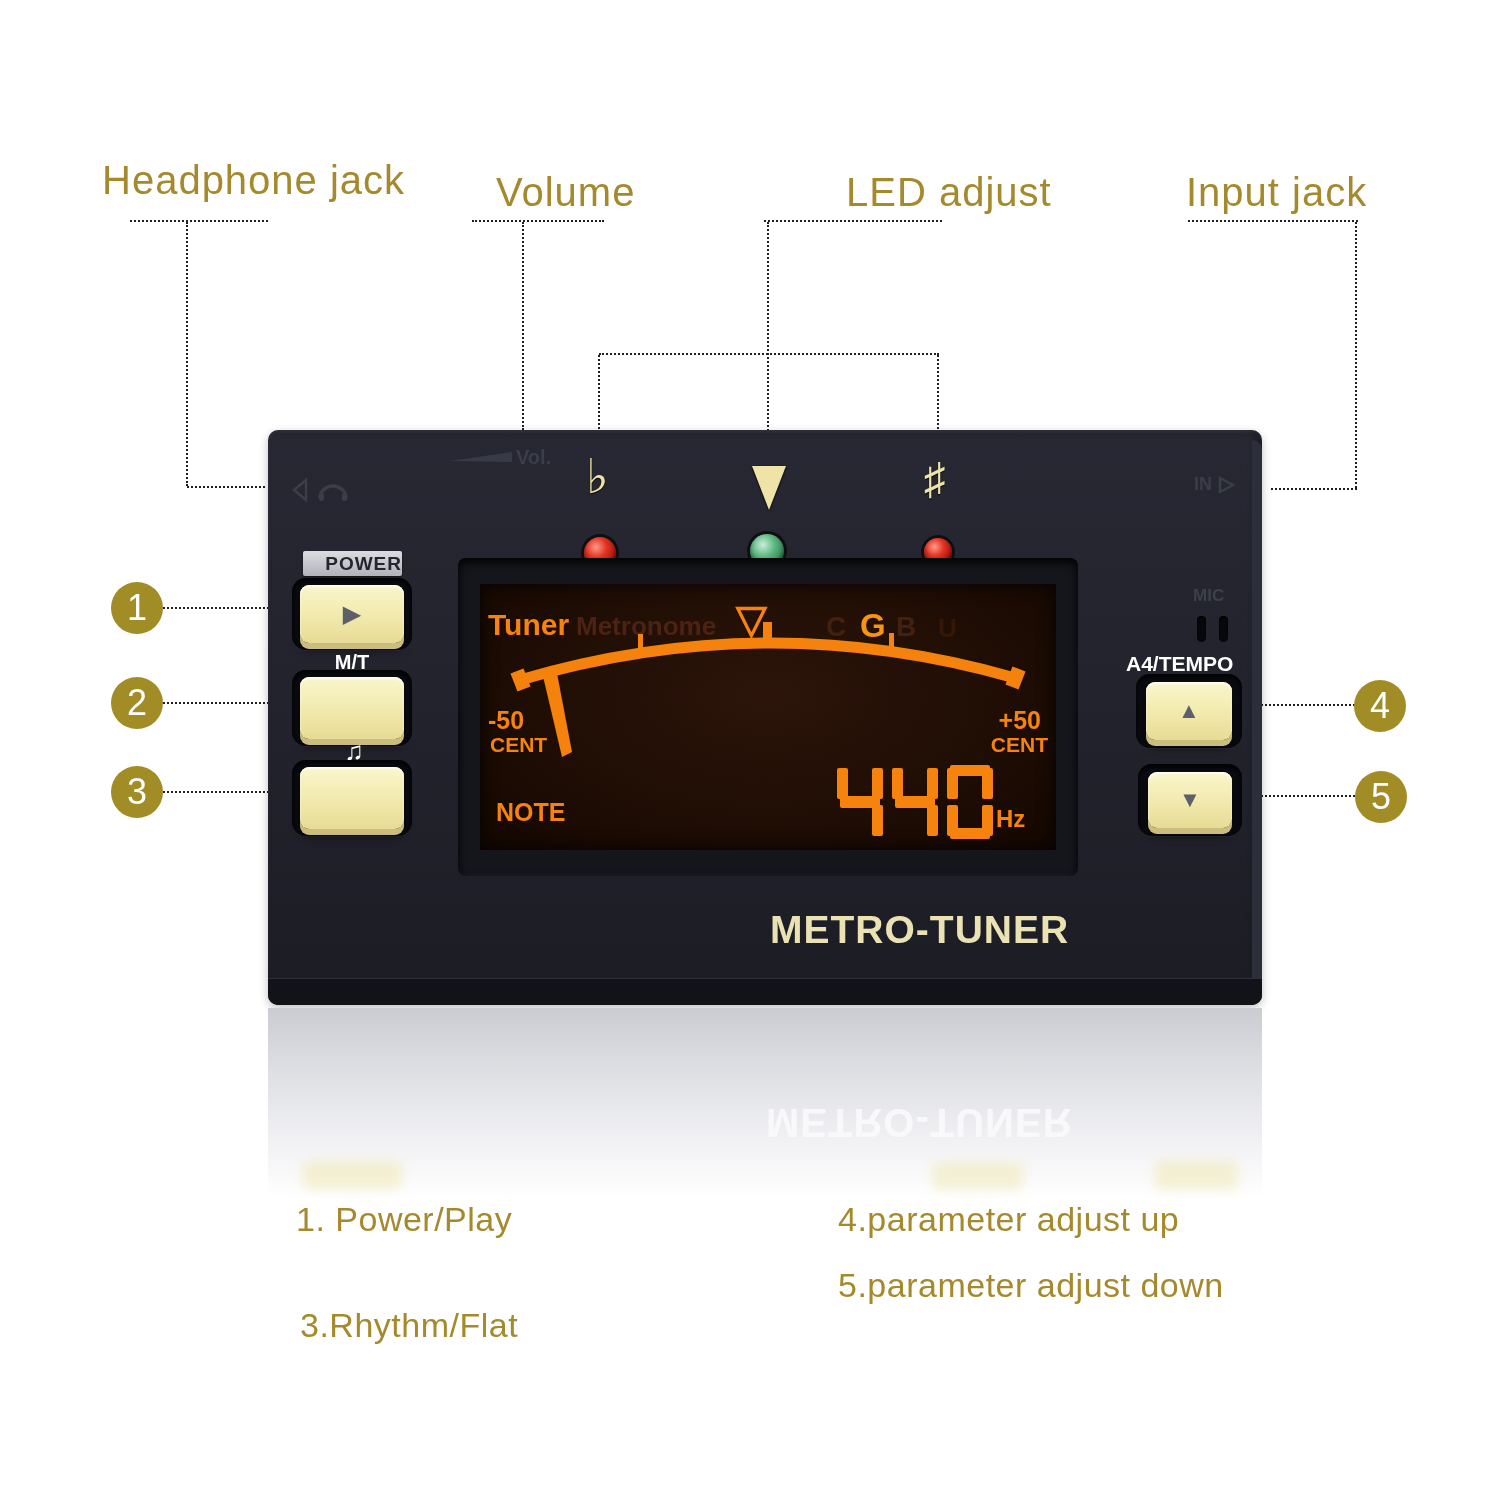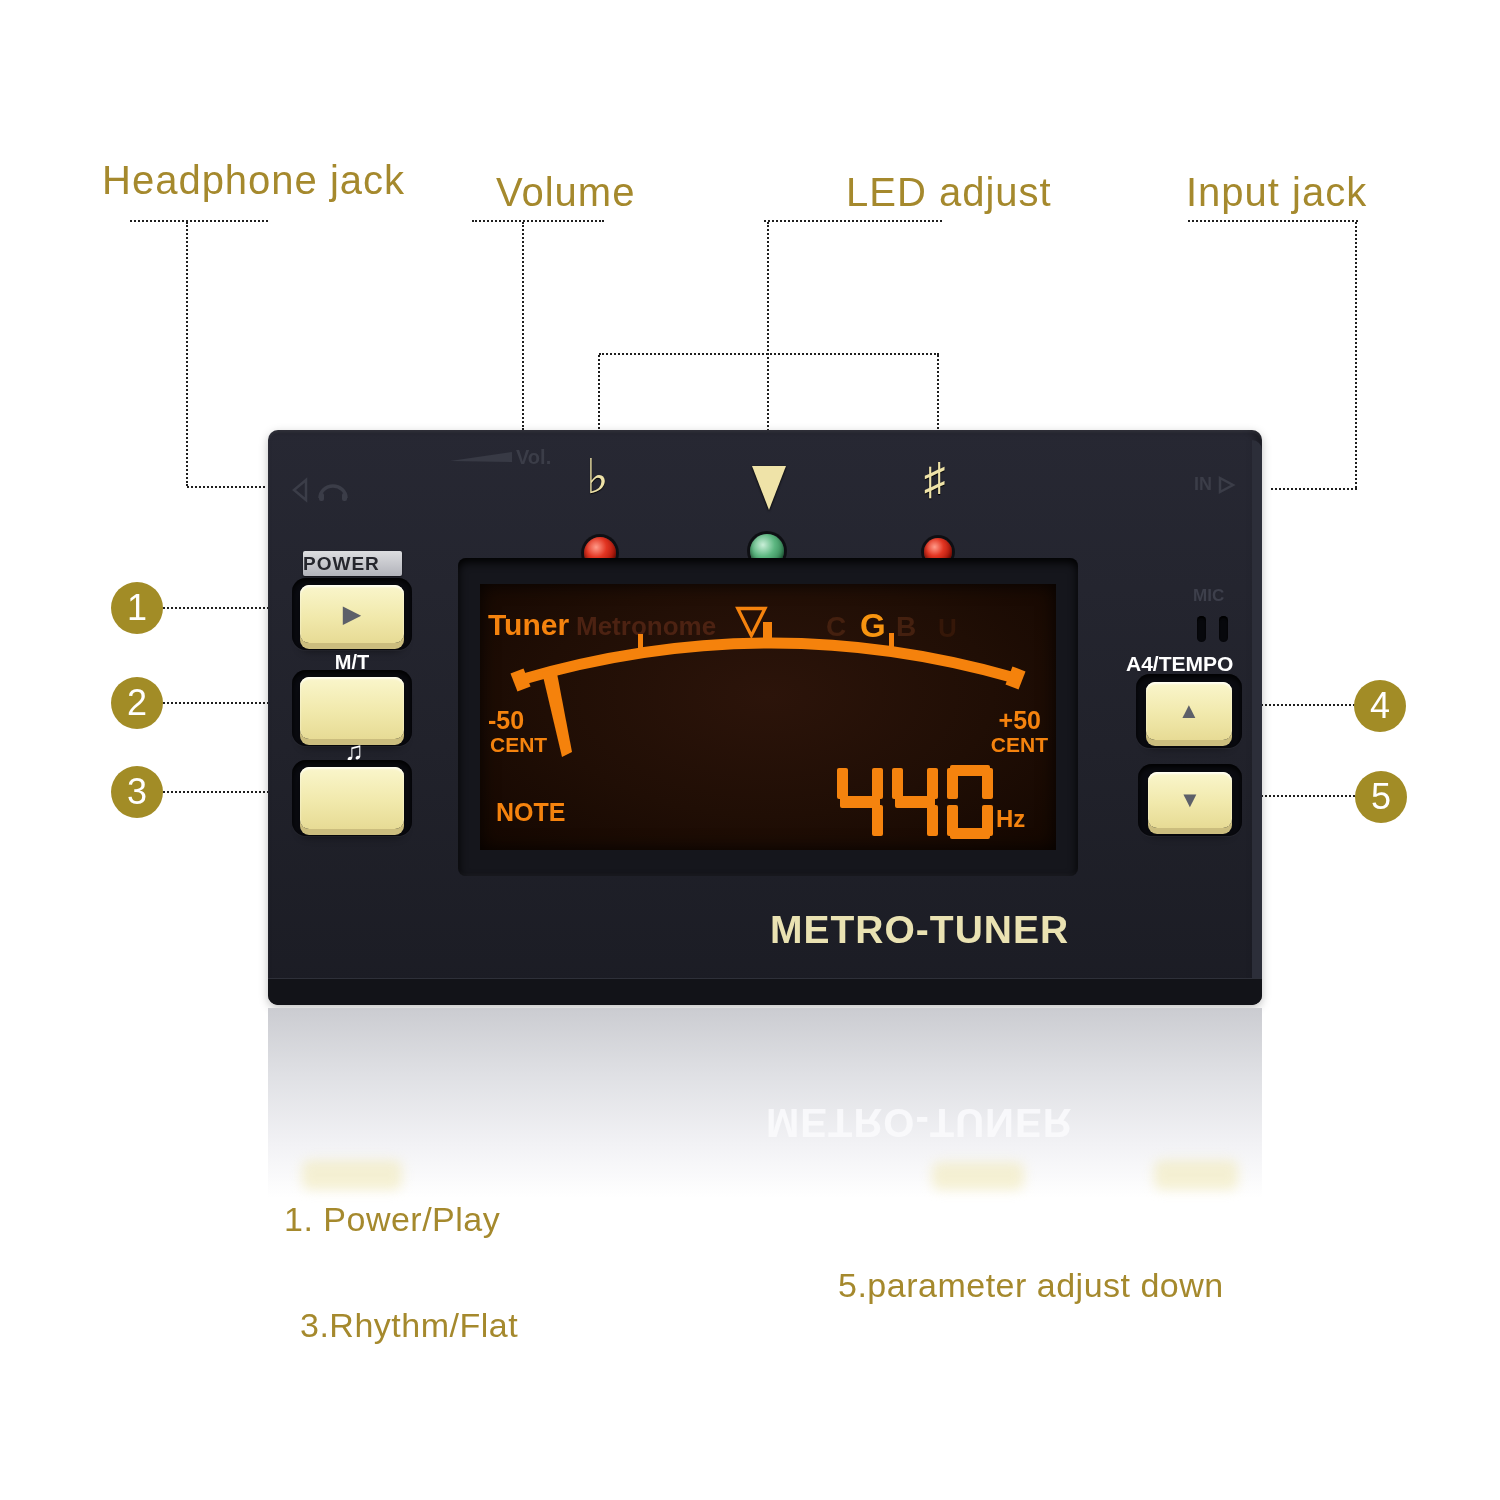--- a/index.html
+++ b/index.html
@@ -29,21 +29,21 @@
     box-shadow:0 0 0 3px rgba(0,0,0,.6), inset 0 -3px 4px rgba(0,0,0,.45);}
   .led-symbol{position:absolute;color:#efe3a8;text-shadow:0 1px 1px #000;}
   .tri-down-cream{position:absolute;width:0;height:0;border-left:17px solid transparent;border-right:17px solid transparent;border-top:44px solid #efe3a8;filter:drop-shadow(0 1px 1px #000);}
   
   .well{position:absolute;background:#0b0c12;border-radius:14px;box-shadow:inset 0 3px 6px #000, 0 1px 1px rgba(255,255,255,.05);}
   .btn{position:absolute;border-radius:9px;display:flex;align-items:center;justify-content:center;
     background:linear-gradient(180deg,#faf6cc 0%,#f1e9ac 55%,#e7db95 100%);
     box-shadow:0 6px 0 #cbbd7e, inset 0 2px 2px #fffef2, 0 8px 8px rgba(0,0,0,.45);}
   .btn .glyph{color:#5d6069;font-size:24px;line-height:1;}
   .power-badge{position:absolute;background:linear-gradient(180deg,#dcdde0,#b2b3ba);color:#25262d;font-weight:bold;
-    font-size:19px;text-align:left;line-height:25px;border-radius:2px;letter-spacing:1px;box-shadow:0 1px 2px rgba(0,0,0,.6);}
+    font-size:19px;text-align:right;line-height:25px;border-radius:2px;letter-spacing:1px;box-shadow:0 1px 2px rgba(0,0,0,.6);}
   .panel-label{position:absolute;color:#fff;font-weight:bold;white-space:nowrap;}
   .mic-slot{position:absolute;width:9px;height:26px;background:#07080c;border-radius:5px;box-shadow:inset 0 2px 2px #000;}
   
   #lcd-frame{position:absolute;left:190px;top:128px;width:620px;height:318px;background:#15161c;border-radius:8px;
     box-shadow:inset 0 4px 10px #000, inset 0 -2px 3px rgba(255,255,255,.04);}
   #lcd{position:absolute;left:212px;top:154px;width:576px;height:266px;border-radius:0;overflow:hidden;
     background:radial-gradient(ellipse at 50% 42%, #2c140a 0%, #200e05 55%, #140701 100%);
     box-shadow:inset 0 0 18px rgba(0,0,0,.8);}
   .lcd-t{position:absolute;font-weight:bold;color:#f5830e;white-space:nowrap;}
   .ghost{color:#44200f;}
@@ -206,17 +206,18 @@
     <div class="brand" style="left:502px;top:478px;">METRO-TUNER</div>
   </div>
 
   <div id="reflection">
     <div class="brand-ref">METRO-TUNER</div>
     <div class="btn-ref" style="left:34px;top:152px;width:100px;height:30px;"></div>
     <div class="btn-ref" style="left:664px;top:154px;width:92px;height:28px;"></div>
     <div class="btn-ref" style="left:886px;top:152px;width:84px;height:30px;"></div>
   </div>
 
-  <div class="legend-item" style="left:284px;top:1200px;">1. Power/Play</div>
+  <div class="legend-item" style="left:296px;top:1200px;">1. Power/Play</div>
   <div class="legend-item" style="left:300px;top:1306px;">3.Rhythm/Flat</div>
+  <div class="legend-item" style="left:838px;top:1200px;">4.parameter adjust up</div>
   <div class="legend-item" style="left:838px;top:1266px;text-align:right;">5.parameter adjust down</div>
 
 </div>
 
 </body></html>

